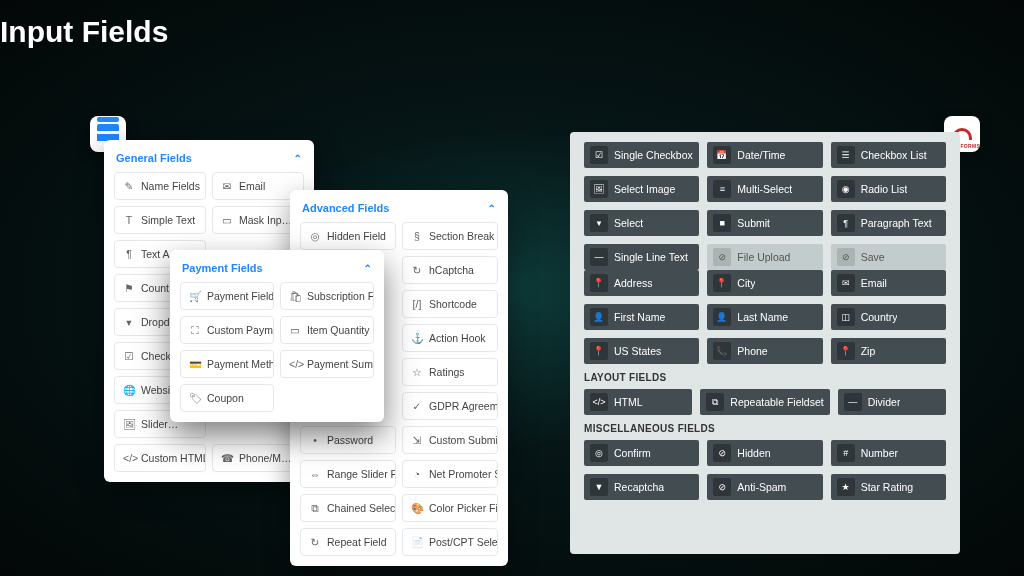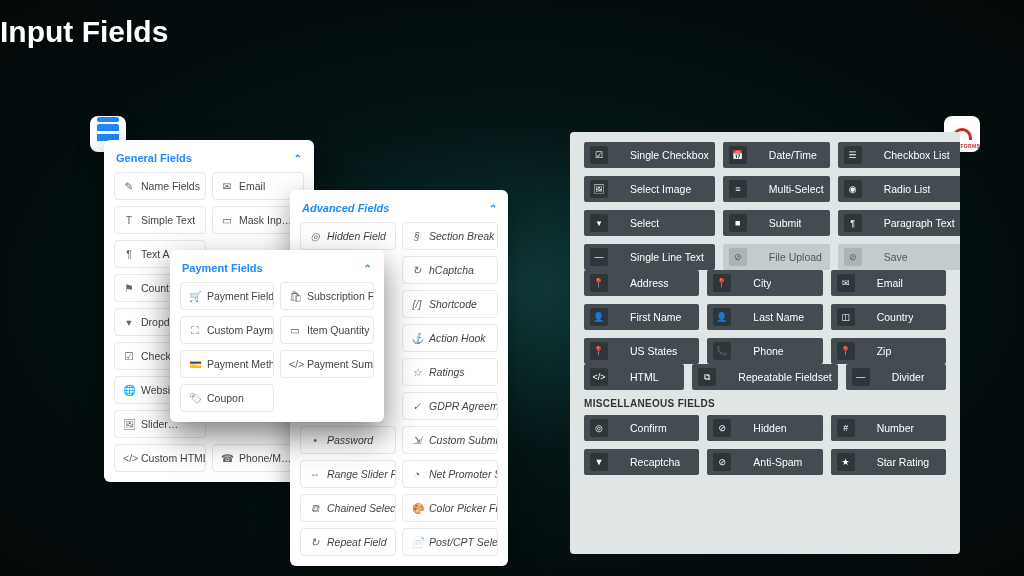--- a/index.html
+++ b/index.html
@@ -66,21 +66,21 @@
   .fgrid { display: grid; grid-template-columns: 1fr 1fr; gap: 6px; }
   .fitem {
     display: flex; align-items: center; gap: 6px;
     border: 1px solid #e5e7eb; border-radius: 4px;
     padding: 6px 8px; height: 28px;
     white-space: nowrap; overflow: hidden; text-overflow: ellipsis;
     color: #444; font-size: 10.5px;
   }
   .fitem .ic { width: 12px; text-align: center; color: #666; flex-shrink:0; }
   .fcard-general { top: 20px; left: 104px; width: 210px; }
-  .fcard-advanced { top: 70px; left: 290px; width: 218px; font-style: italic; }
+  .fcard-advanced { top: 70px; left: 290px; width: 218px; }
   .fcard-payment { top: 130px; left: 170px; width: 214px; z-index: 3; box-shadow: 0 14px 32px rgba(0,0,0,.5); }
   
   .npanel {
     position: absolute;
     top: 12px; left: 570px;
     width: 390px; height: 422px;
     background: #e0e6e6;
     border-radius: 4px;
     padding: 10px 14px 14px;
     font-size: 10px;
@@ -98,21 +98,21 @@
     border-radius: 2px; height: 26px; padding: 0 6px;
     font-size: 10.5px;
   }
   .nitem.light { background: #c3cccc; color: #555; }
   .nitem .nicon {
     width: 18px; height: 18px; background: rgba(0,0,0,.28);
     border-radius: 2px; display:flex; align-items:center; justify-content:center;
     font-size: 9px; flex-shrink:0;
   }
   .nitem.light .nicon { background: rgba(0,0,0,.12); color:#555; }
-  .nitem .nlabel { white-space: nowrap; overflow: hidden; text-overflow: ellipsis; margin-left: 16px; }
+  .nitem .nlabel { white-space: nowrap; overflow: hidden; text-overflow: ellipsis; }
 </style>
 </head>
 <body>
 
 <div class="title">Input Fields</div>
 
 <div class="stage">
 
   <div class="logo logo-ff">
     <div class="ffglyph"></div>
@@ -413,20 +413,21 @@
         <div class="nitem">
           <span class="nicon">📞</span>
           <span class="nlabel">Phone</span>
         </div>
         <div class="nitem">
           <span class="nicon">📍</span>
           <span class="nlabel">Zip</span>
         </div>
       </div>
 
+    <div class="nsection-title">LAYOUT FIELDS</div>
     <div class="ngrid">
         <div class="nitem">
           <span class="nicon">&lt;/&gt;</span>
           <span class="nlabel">HTML</span>
         </div>
         <div class="nitem">
           <span class="nicon">⧉</span>
           <span class="nlabel">Repeatable Fieldset</span>
         </div>
         <div class="nitem">

